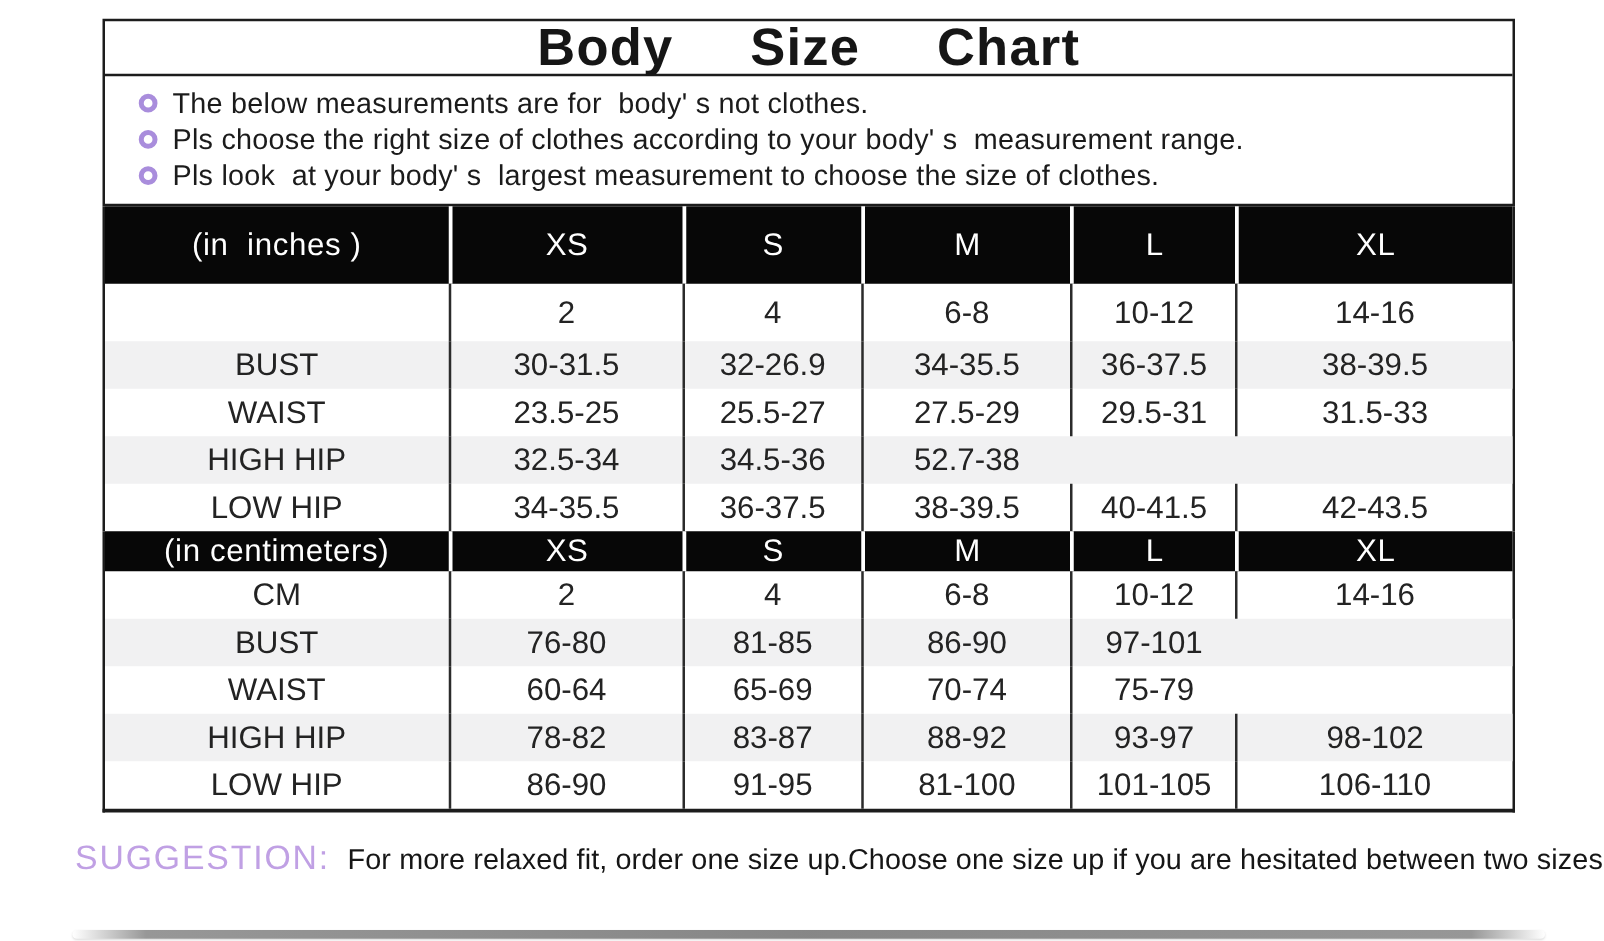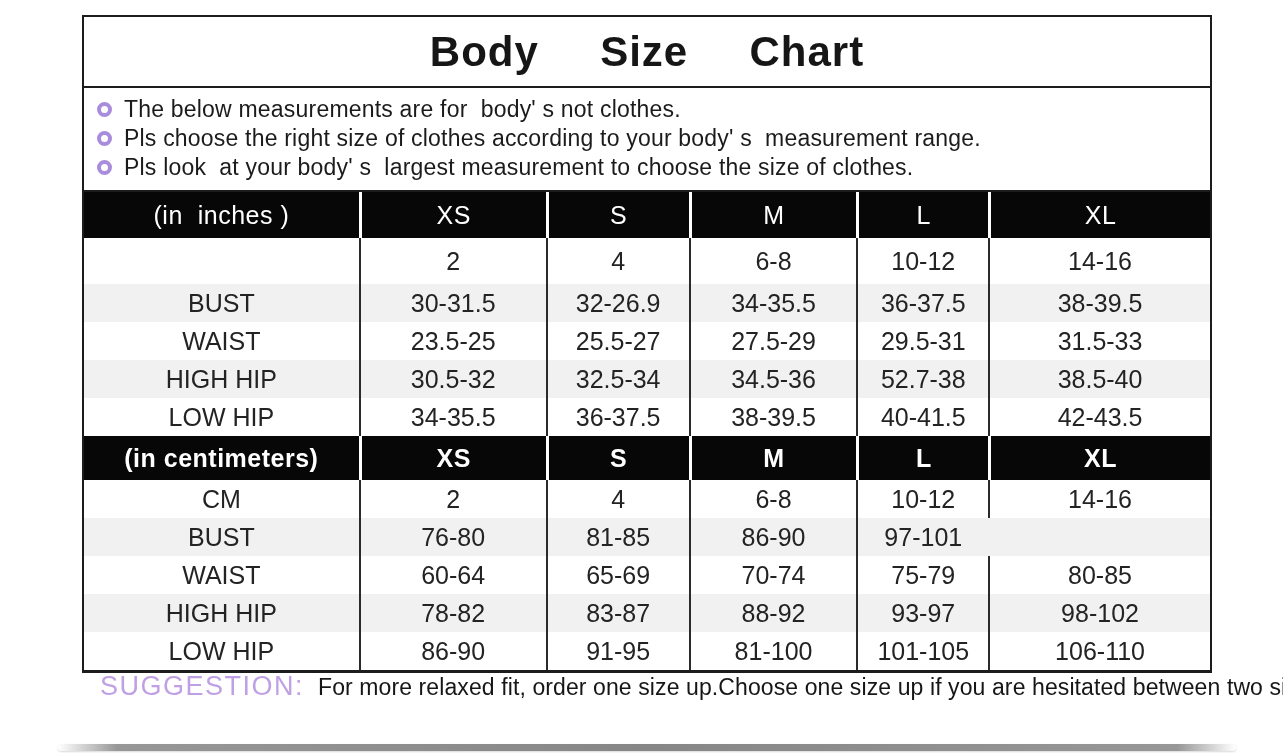--- a/index.html
+++ b/index.html
@@ -24,36 +24,36 @@
     top: 15px;
     width: 1130px;
   }
 
   
   .intro-box {
     border: 2px solid #1c1c1c;
     background: #ffffff;
   }
   .title-row {
-    height: 71px;
+    height: 44px;
     border-bottom: 2px solid #1c1c1c;
     display: flex;
     align-items: center;
     justify-content: center;
   }
   .title-row h1 {
     margin: 0;
     font-size: 42px;
     font-weight: 600;
     letter-spacing: 1px;
     word-spacing: 18px;
     color: #161616;
   }
   .notes {
-    padding: 7px 10px 8px 13px;
+    padding: 7px 10px 8px 27px;
   }
   .note {
     display: flex;
     align-items: center;
     height: 29px;
     font-size: 23px;
     color: #1b1b1b;
     letter-spacing: 0.2px;
   }
   .bullet-icon {
@@ -80,25 +80,25 @@
   }
   .t-row > div {
     display: flex;
     align-items: center;
     justify-content: center;
     overflow: hidden;
   }
   .head-row {
     background: #070707;
     color: #ffffff;
-    height: 46px;
+    height: 62px;
     font-size: 25px;
     letter-spacing: 0.5px;
   }
-  .head-row.cm { height: 44px; font-weight: bold; }
+  .head-row.cm { height: 32px; }
   .head-row > div + div { border-left: 3px solid #ffffff; }
   .data-row {
     height: 38px;
     font-size: 25px;
     color: #232323;
   }
   .data-row.tall { height: 46px; }
   .data-row.striped { background: #f1f1f2; }
   .data-row > div + div { border-left: 2px solid #2b2b2b; }
 
@@ -109,21 +109,20 @@
     top: 671px;
     display: flex;
     align-items: baseline;
     white-space: nowrap;
   }
   .sug-label {
     font-size: 27px;
     color: #c0a0e4;
     letter-spacing: 1.5px;
     margin-right: 14px;
-    margin-left: 40px;
   }
   .sug-text {
     font-size: 23px;
     color: #161616;
     letter-spacing: 0.1px;
   }
 
   
   .bottom-bar {
     position: absolute;
@@ -194,25 +193,23 @@
     <div class="t-row data-row">
       <div>WAIST</div>
       <div>23.5-25</div>
       <div>25.5-27</div>
       <div>27.5-29</div>
       <div>29.5-31</div>
       <div>31.5-33</div>
     </div>
     <div class="t-row data-row striped">
       <div>HIGH HIP</div>
-      <div>30.5-32</div>
       <div>32.5-34</div>
       <div>34.5-36</div>
       <div>52.7-38</div>
-      <div>38.5-40</div>
     </div>
     <div class="t-row data-row">
       <div>LOW HIP</div>
       <div>34-35.5</div>
       <div>36-37.5</div>
       <div>38-39.5</div>
       <div>40-41.5</div>
       <div>42-43.5</div>
     </div>
   </div>
@@ -240,21 +237,20 @@
       <div>81-85</div>
       <div>86-90</div>
       <div>97-101</div>
     </div>
     <div class="t-row data-row">
       <div>WAIST</div>
       <div>60-64</div>
       <div>65-69</div>
       <div>70-74</div>
       <div>75-79</div>
-      <div>80-85</div>
     </div>
     <div class="t-row data-row striped">
       <div>HIGH HIP</div>
       <div>78-82</div>
       <div>83-87</div>
       <div>88-92</div>
       <div>93-97</div>
       <div>98-102</div>
     </div>
     <div class="t-row data-row">

